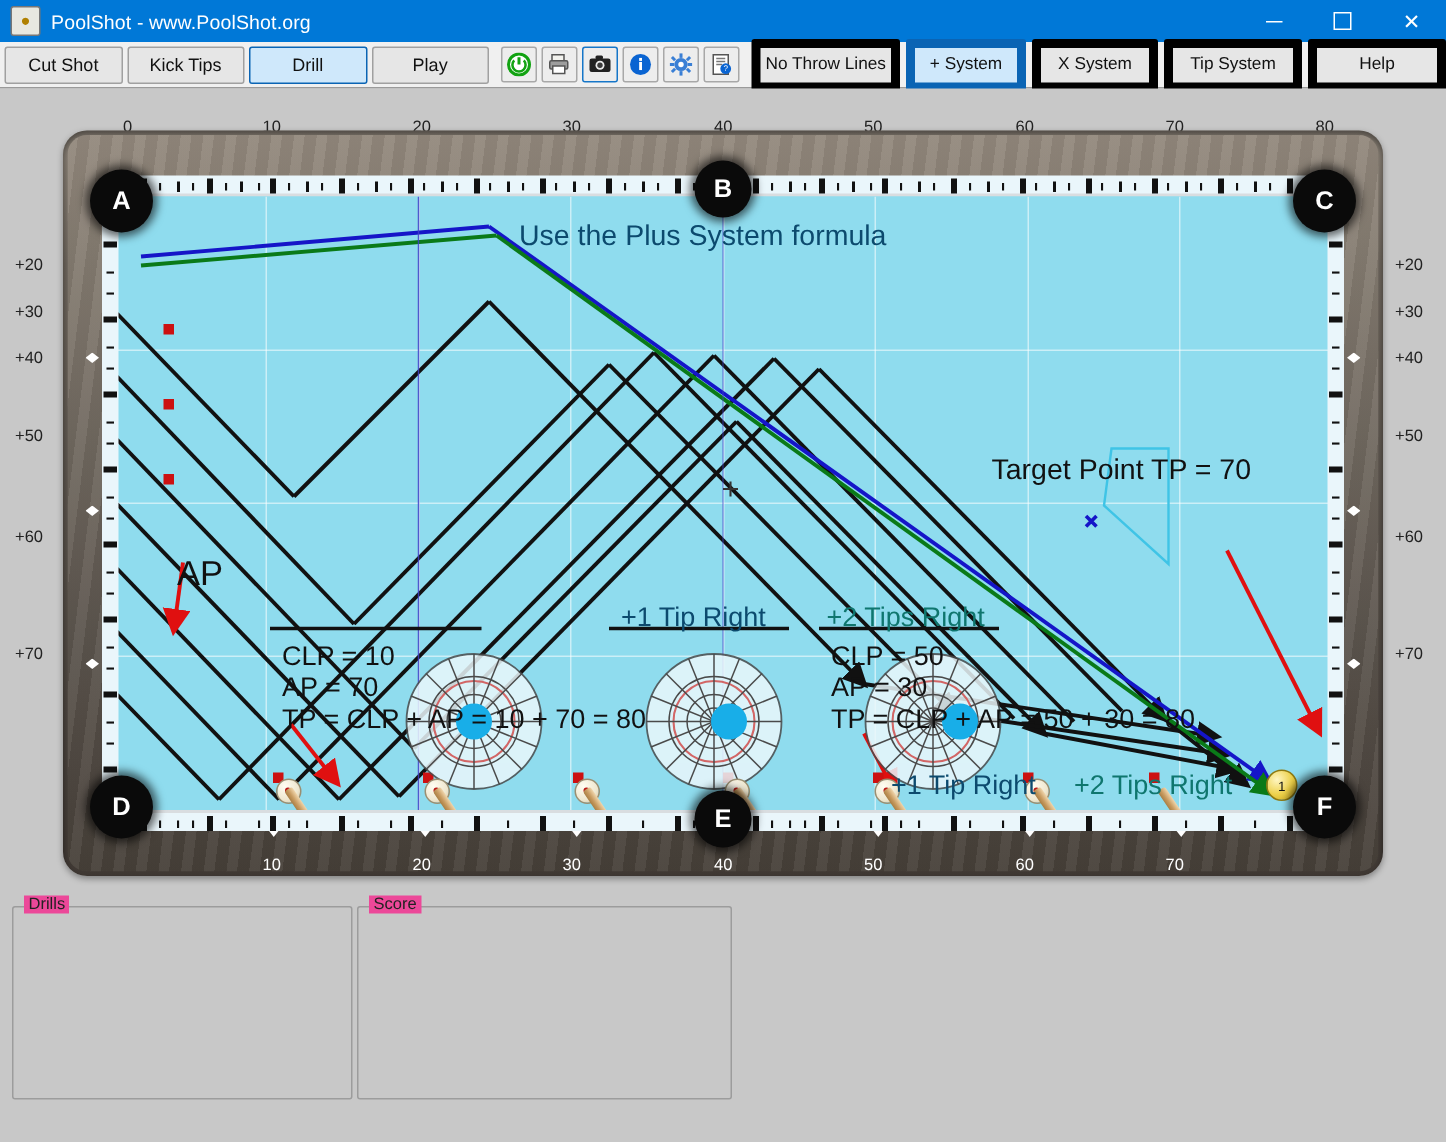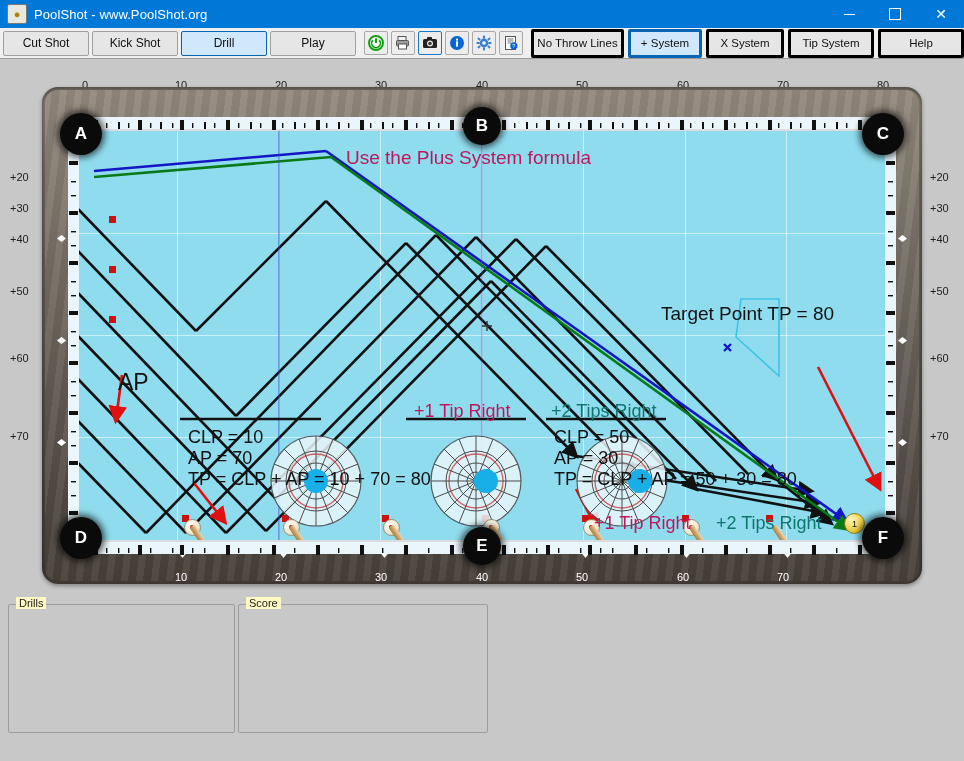--- a/index.html
+++ b/index.html
@@ -43,21 +43,21 @@
   }
   .tbtn.sel{background:#cfe8fb;border:1px solid #0a64b4;}
   .tb-w1{width:97px;}
   .tb-icons{display:flex;align-items:center;margin-left:8px;gap:3px;}
   .ico{
     width:22px;height:22px;border:1px solid #a8a8a8;background:#ededed;border-radius:2px;
     display:flex;align-items:center;justify-content:center;position:relative;
   }
   .ico.selico{border:1px solid #1676c8;}
   .tb-right{display:flex;align-items:center;margin-left:8px;gap:4px;}
-  .tb-r{height:23px;background:#e6e6e6;border:3px solid #000000;border-radius:2px;
+  .tb-r{height:23px;background:#e6e6e6;border:6px solid #000000;border-radius:2px;
     font-size:11.5px;color:#111;display:flex;align-items:center;justify-content:center;}
 
   
   .tablearea{position:absolute;left:0;top:59px;width:964px;height:535px;background:#c8c8c8;}
 
   .scale-num{position:absolute;font-size:11px;color:#222;}
 
   .felt-wrap{position:absolute;left:42px;top:28px;width:880px;height:497px;}
   .rail-outer{
     position:absolute;inset:0;border-radius:16px;
@@ -93,21 +93,21 @@
     box-shadow:0 0 6px 3px rgba(0,0,0,.6);
   }
   .pocket.corner{width:42px;height:42px;}
   .pocket.side{width:38px;height:38px;}
 
   
   .tickstrip{position:absolute;background:#eaf6fb;}
 
   
   .ann{position:absolute;white-space:nowrap;font-size:18px;color:#111;}
-  .ann.blue{color:#be185d;}
+  .ann.blue{color:#0c4a6e;}
   .ann.green{color:#0f766e;}
 
   svg.overlay{position:absolute;left:0;top:0;width:812px;height:409px;overflow:visible;}
 
   .cueaim{position:absolute;width:96px;height:96px;}
   .ball-num{
     position:absolute;width:19px;height:19px;border-radius:50%;
     background:radial-gradient(circle at 33% 30%,#fff6c2,#edd14a 55%,#c9a81c);
     border:1px solid #8e7a12;display:flex;align-items:center;justify-content:center;
     font-size:9px;color:#111;
@@ -121,21 +121,21 @@
     border-radius:50%;background:#b81515;}
 
   .cuestick{position:absolute;height:6px;border-radius:2px;
     background:linear-gradient(180deg,#f0d6ac,#c79a5f 60%,#a97f45);
     transform-origin:left center;}
 
   
   .bottom{position:absolute;left:0;top:594px;width:964px;height:167px;background:#c8c8c8;}
 
   .group{position:absolute;border:1px solid #9c9c9c;border-radius:2px;}
-  .group>.glabel{position:absolute;top:-8px;left:7px;background:#fef9c3;padding:0 3px;
+  .group>.glabel{position:absolute;top:-8px;left:7px;background:#ec4899;padding:0 3px;
     font-size:11px;color:#222;}
 </style>
 </head>
 <body>
 
 <div id="app">
 
   <div class="titlebar">
     <div class="tlogo">●</div>
     <div class="ttext">PoolShot - www.PoolShot.org</div>
@@ -145,21 +145,21 @@
         </div>
       <div class="winbtn">
           <div class="sq"></div>
         </div>
       <div class="winbtn close">✕</div>
     </div>
   </div>
 
   <div class="toolbar">
     <div class="tbtn tb-w1">Cut Shot</div>
-    <div class="tbtn tb-w1">Kick Shot</div>
+    <div class="tbtn tb-w1">Kick Tips</div>
     <div class="tbtn tb-w1 sel">Drill</div>
     <div class="tbtn tb-w1">Play</div>
 
     <div class="tb-icons">
       <div class="ico">
         <svg width="16" height="16" viewBox="0 0 16 16">
             <circle cx="8" cy="8" r="7" fill="#ffffff" stroke="#12a312" stroke-width="2"></circle>
             <path d="M8 3.2 V8" stroke="#12a312" stroke-width="2" fill="none"></path>
             <path d="M4.8 5.2 a4.4 4.4 0 1 0 6.4 0" stroke="#12a312" stroke-width="1.7" fill="none"></path>
           </svg>
@@ -451,21 +451,21 @@
           <div class="cuestick" style="left:116px;top:392px;width:210px;transform:rotate(56deg)"></div>
           <div class="cuestick" style="left:215px;top:392px;width:210px;transform:rotate(56deg)"></div>
           <div class="cuestick" style="left:315px;top:392px;width:210px;transform:rotate(56deg)"></div>
           <div class="cuestick" style="left:415px;top:392px;width:210px;transform:rotate(56deg)"></div>
           <div class="cuestick" style="left:515px;top:392px;width:210px;transform:rotate(56deg)"></div>
           <div class="cuestick" style="left:615px;top:392px;width:210px;transform:rotate(56deg)"></div>
           <div class="cuestick" style="left:698px;top:392px;width:210px;transform:rotate(56deg)"></div>
 
           <div class="ann blue" style="left:270px;top:16px;font-size:19px">Use the Plus System formula</div>
 
-          <div class="ann" style="left:585px;top:172px;font-size:19px">Target Point TP = 80</div>
+          <div class="ann" style="left:585px;top:172px;font-size:19px">Target Point TP = 70</div>
 
           <div class="ann" style="left:42px;top:238px;font-size:23px">AP</div>
 
           <div class="ann blue" style="left:338px;top:270px">+1 Tip Right</div>
           <div class="ann green" style="left:475px;top:270px">+2 Tips Right</div>
 
           <div class="ann" style="left:112px;top:296px">CLP = 10</div>
           <div class="ann" style="left:112px;top:317px">AP = 70</div>
           <div class="ann" style="left:112px;top:338px">TP = CLP + AP = 10 + 70 = 80</div>
 

